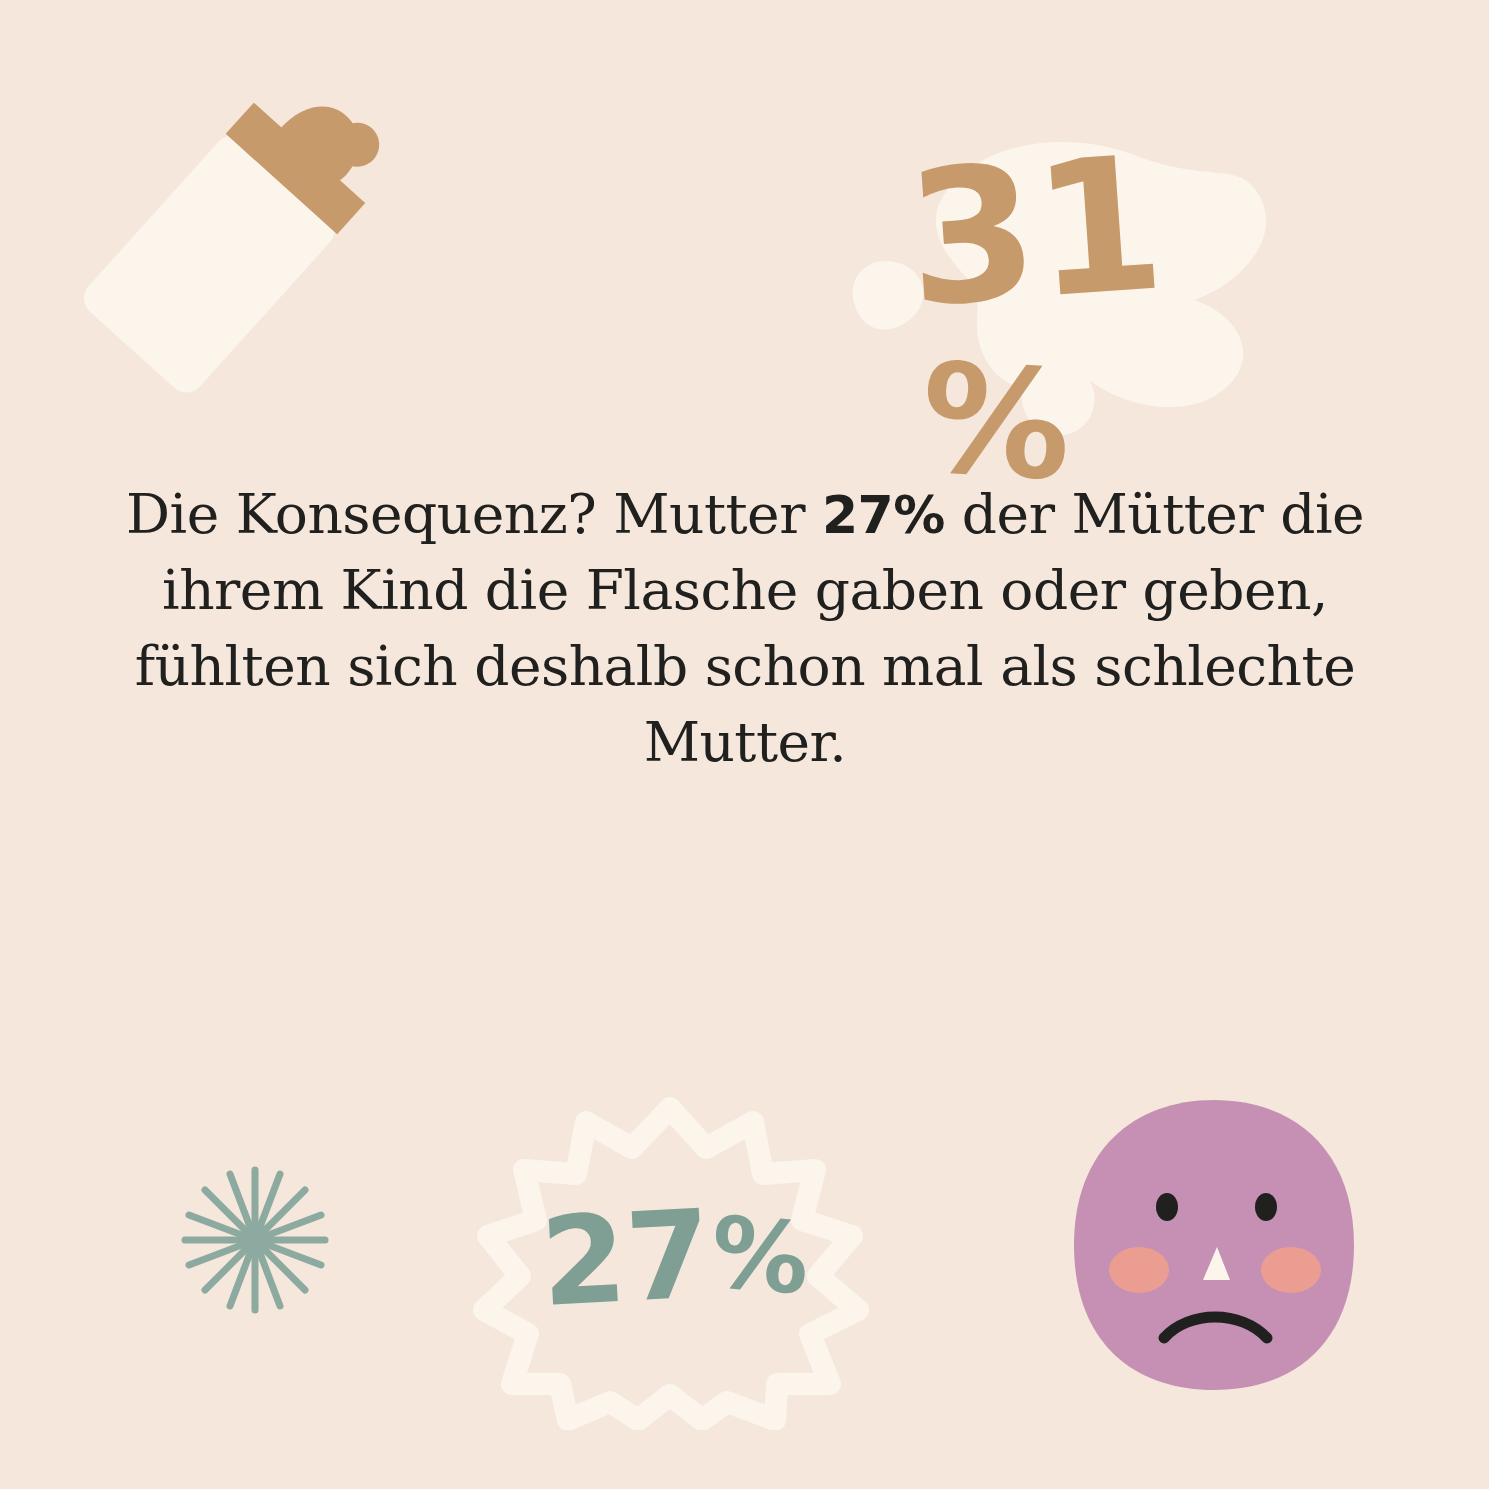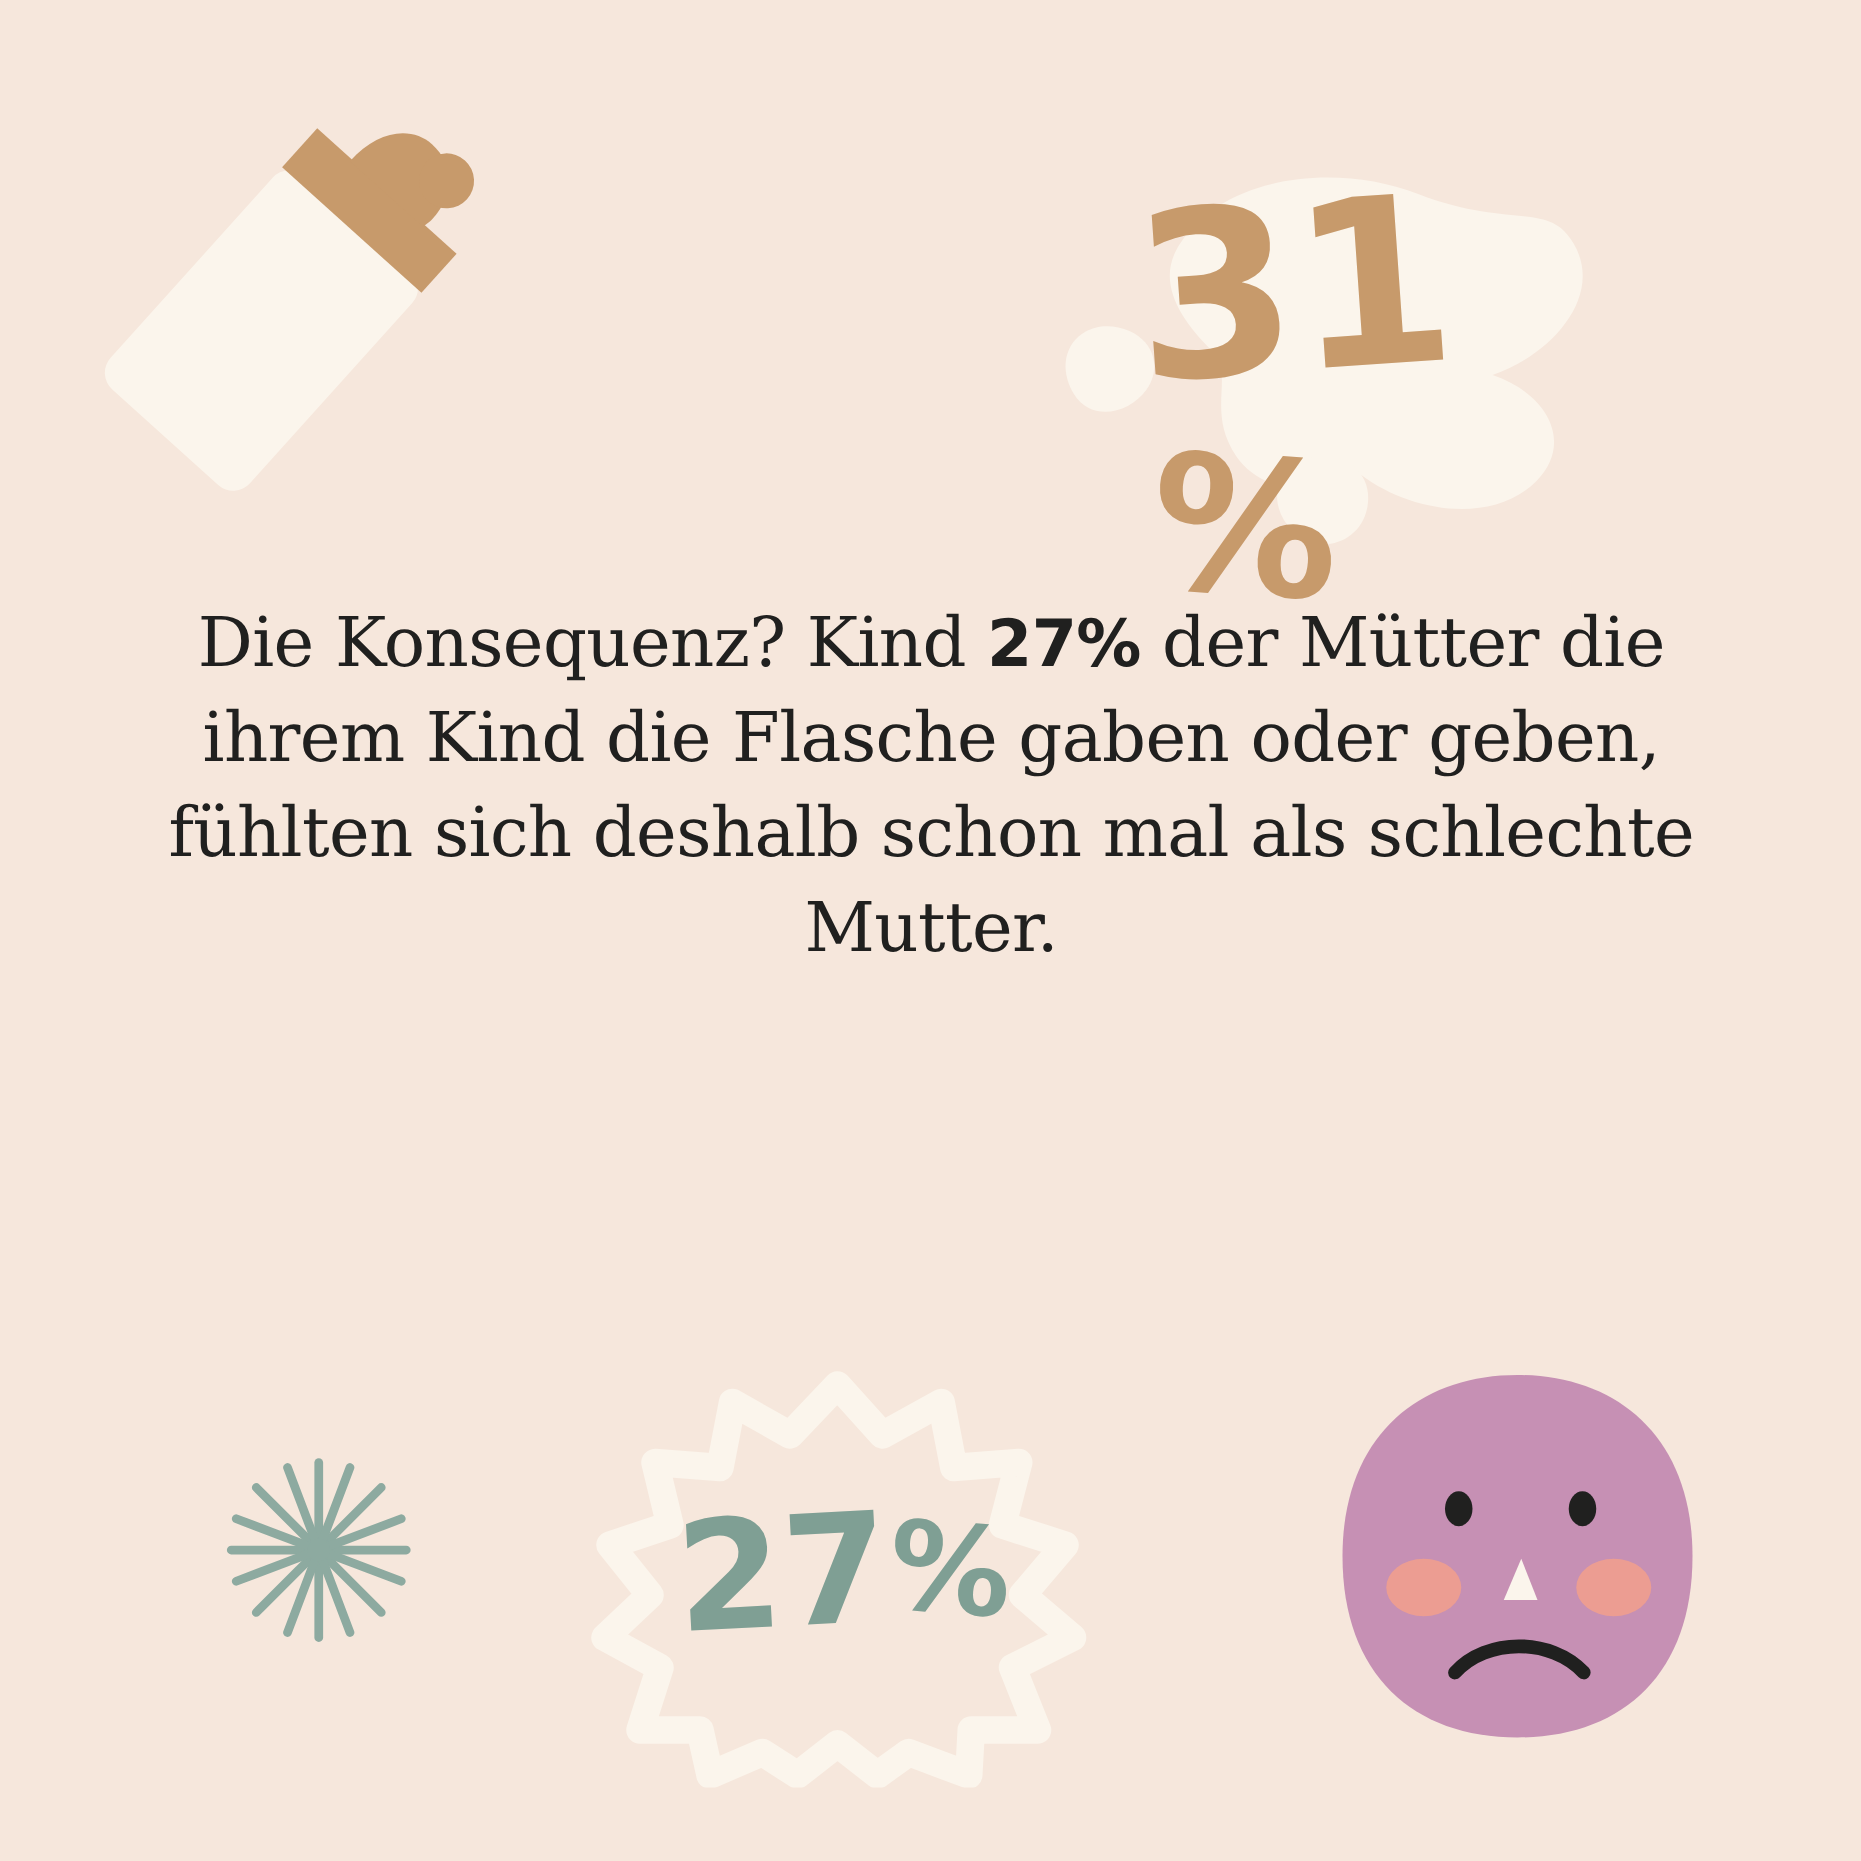--- a/index.html
+++ b/index.html
@@ -145,21 +145,21 @@
   <div class="blob-cluster">
     <svg width="560" height="360" viewBox="0 0 560 360" xmlns="http://www.w3.org/2000/svg">
       <path d="M120 215 C100 180 130 150 165 165 C185 174 190 196 178 212 C164 231 134 238 120 215 Z" fill="#fbf5ec"></path>
       <path d="M205 95 C240 40 330 30 395 55 C470 84 500 60 520 95 C545 138 500 185 455 200 C500 215 520 255 490 285 C455 320 390 310 350 280 C320 300 270 295 250 265 C225 228 250 200 230 180 C205 155 185 125 205 95 Z" fill="#fbf5ec"></path>
       <path d="M300 270 C330 255 360 275 355 305 C350 335 315 345 295 325 C276 305 280 280 300 270 Z" fill="#fbf5ec"></path>
     </svg>
     <div class="pct31"><span>31</span><span class="sym">%</span></div>
   </div>
 
   <div class="text-block">
-    <p class="para second"><span>Die Konsequenz? Kind </span><b>27%</b><span> der Mütter die ihrem Kind die Flasche gaben oder geben, fühlten sich deshalb schon mal als schlechte Mutter.</span></p>
+    <p class="para second"><span>Die Konsequenz? Mutter </span><b>27%</b><span> der Mütter die ihrem Kind die Flasche gaben oder geben, fühlten sich deshalb schon mal als schlechte Mutter.</span></p>
   </div>
 
   <div class="flower">
     <svg width="160" height="160" viewBox="0 0 160 160" xmlns="http://www.w3.org/2000/svg">
       <g stroke="#8daaa0" stroke-width="7" stroke-linecap="round">
         <line x1="80" y1="10" x2="80" y2="150"></line>
         <line x1="10" y1="80" x2="150" y2="80"></line>
         <line x1="30" y1="30" x2="130" y2="130"></line>
         <line x1="130" y1="30" x2="30" y2="130"></line>
         <line x1="55" y1="14" x2="105" y2="146"></line>

